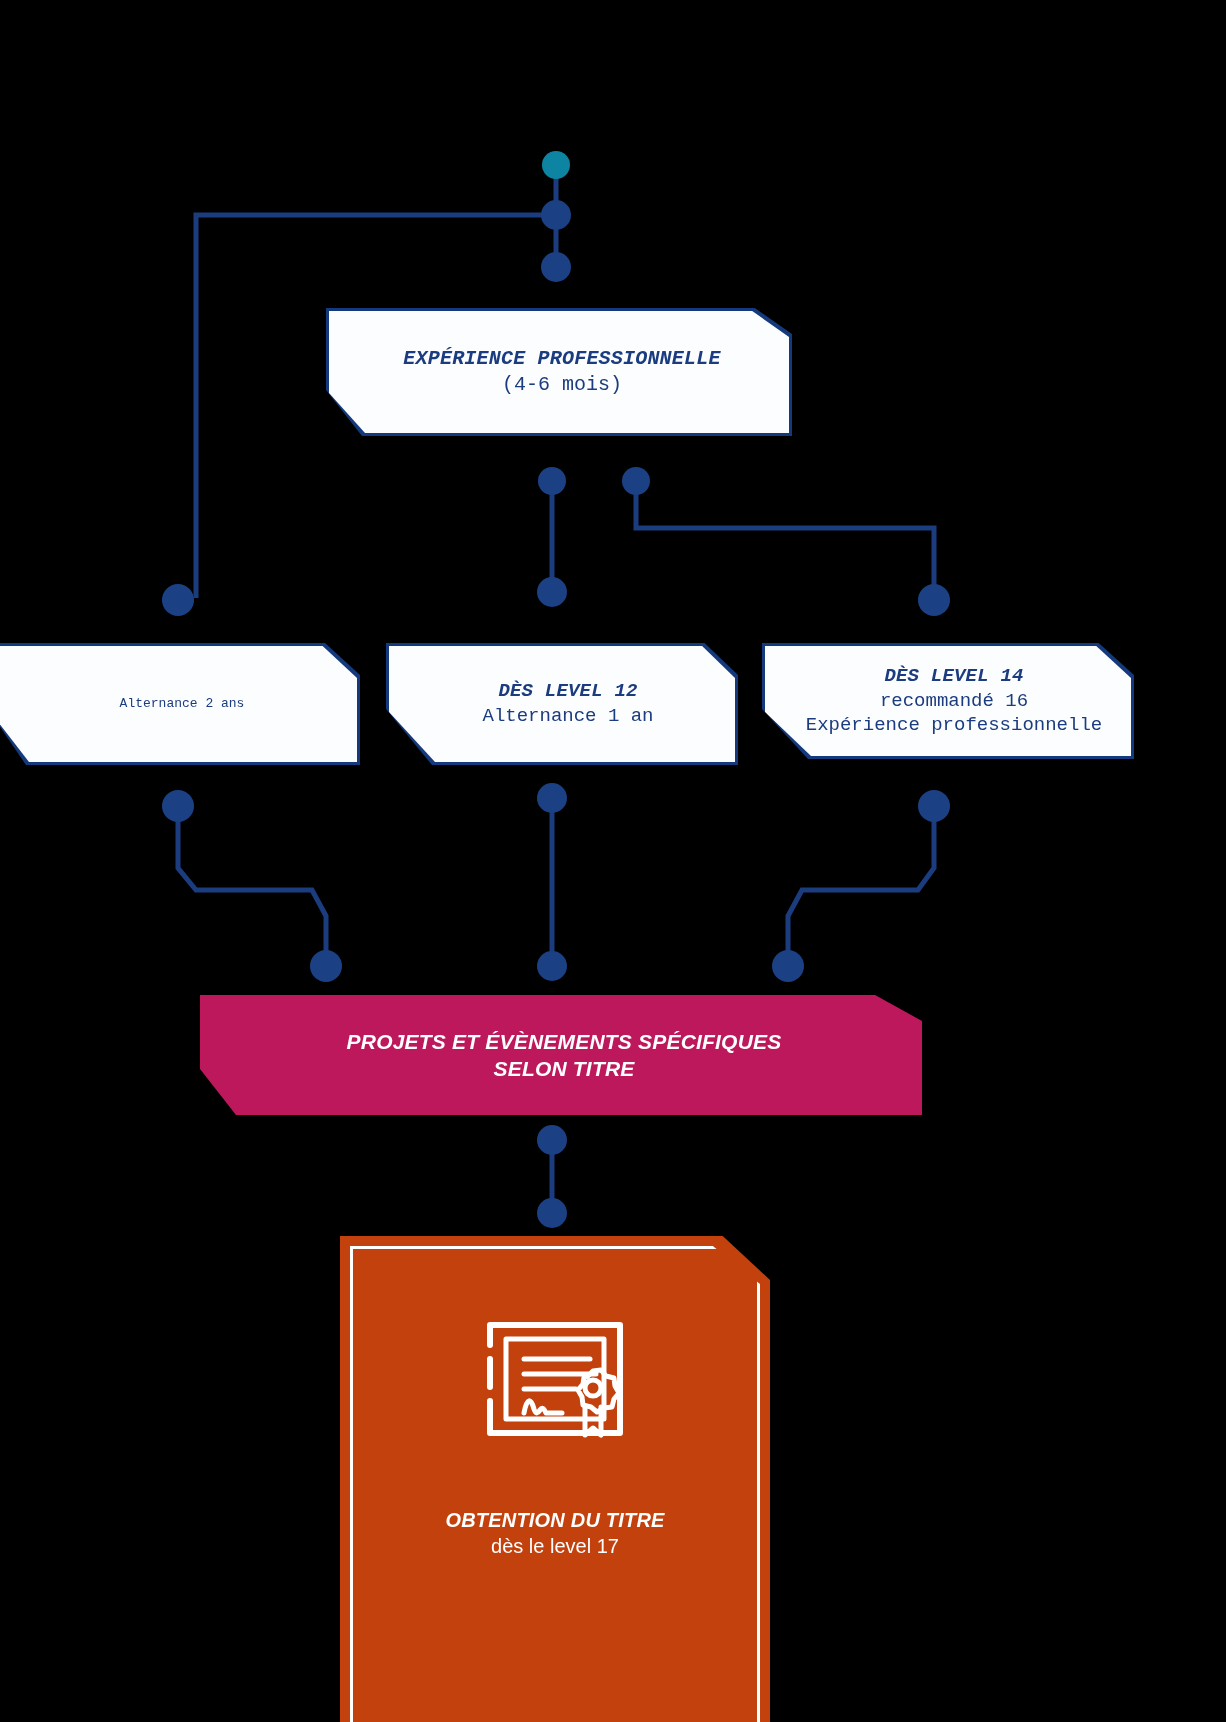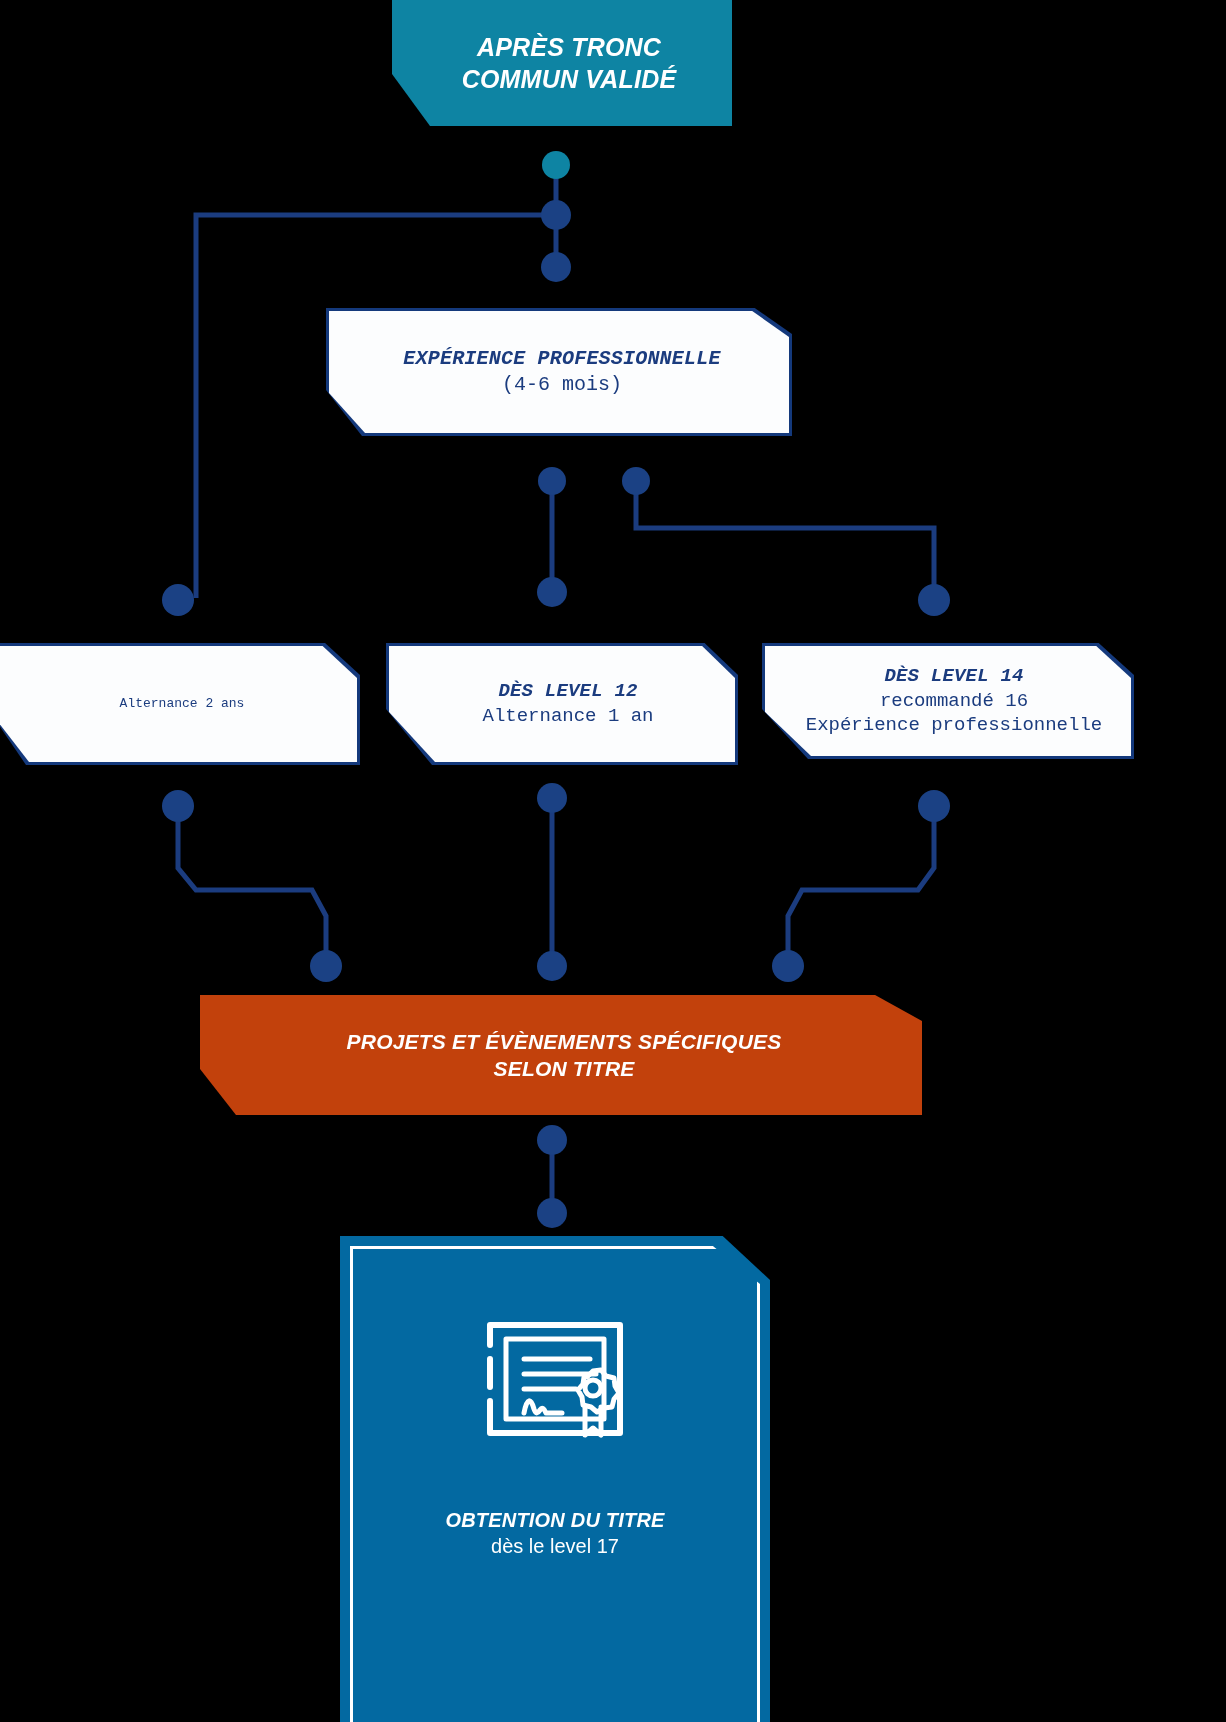--- a/index.html
+++ b/index.html
@@ -76,31 +76,31 @@
   .n-c, .n-c .fill{
     -webkit-clip-path:polygon(0 0,90.5% 0,100% 32px,100% 100%,46px 100%,0 66px);
     clip-path:polygon(0 0,90.5% 0,100% 32px,100% 100%,46px 100%,0 66px);
   }
   .n-a .label,.n-b .label,.n-c .label{font-size:19px;padding:0 22px 0 34px;}
   .n-a .label{font-size:13px;}
 
   
   .n-proj{
     left:200px;top:995px;width:722px;height:120px;
-    background:#c2410c;
+    background:#be185d;
     -webkit-clip-path:polygon(0 0,93.5% 0,100% 26px,100% 100%,36px 100%,0 74px);
     clip-path:polygon(0 0,93.5% 0,100% 26px,100% 100%,36px 100%,0 74px);
     display:flex;align-items:center;justify-content:center;
   }
   .n-proj .label{color:#ffffff;font-size:21px;padding:0 24px 0 30px;}
 
   
   .n-cert{
     left:340px;top:1236px;width:430px;height:486px;
-    background:#0369a1;
+    background:#c2410c;
     -webkit-clip-path:polygon(0 0,89% 0,100% 44px,100% 100%,0 100%);
     clip-path:polygon(0 0,89% 0,100% 44px,100% 100%,0 100%);
   }
   .n-cert .inner{
     position:absolute;left:10px;top:10px;right:10px;bottom:0;
     border:3px solid #ffffff;border-bottom:none;
     -webkit-clip-path:polygon(0 0,88.5% 0,100% 38px,100% 100%,0 100%);
     clip-path:polygon(0 0,88.5% 0,100% 38px,100% 100%,0 100%);
     box-sizing:border-box;
     display:flex;flex-direction:column;align-items:center;justify-content:flex-start;
@@ -148,26 +148,20 @@
       <circle cx="552" cy="798" r="15"></circle>
       <circle cx="934" cy="806" r="16"></circle>
       <circle cx="326" cy="966" r="16"></circle>
       <circle cx="552" cy="966" r="15"></circle>
       <circle cx="788" cy="966" r="16"></circle>
       <circle cx="552" cy="1140" r="15"></circle>
       <circle cx="552" cy="1213" r="15"></circle>
     </g>
   </svg>
 
-  <div class="node n-top">
-    <div class="label ttl">
-      <span>APRÈS TRONC</span><br>
-      <span>COMMUN VALIDÉ</span>
-    </div>
-  </div>
 
   <div class="node wbox n-exp">
     <div class="fill"></div>
     <div class="label">
       <span class="ttl">EXPÉRIENCE PROFESSIONNELLE</span><br>
       <span class="sub">(4-6 mois)</span>
     </div>
   </div>
 
   <div class="node wbox n-a">

